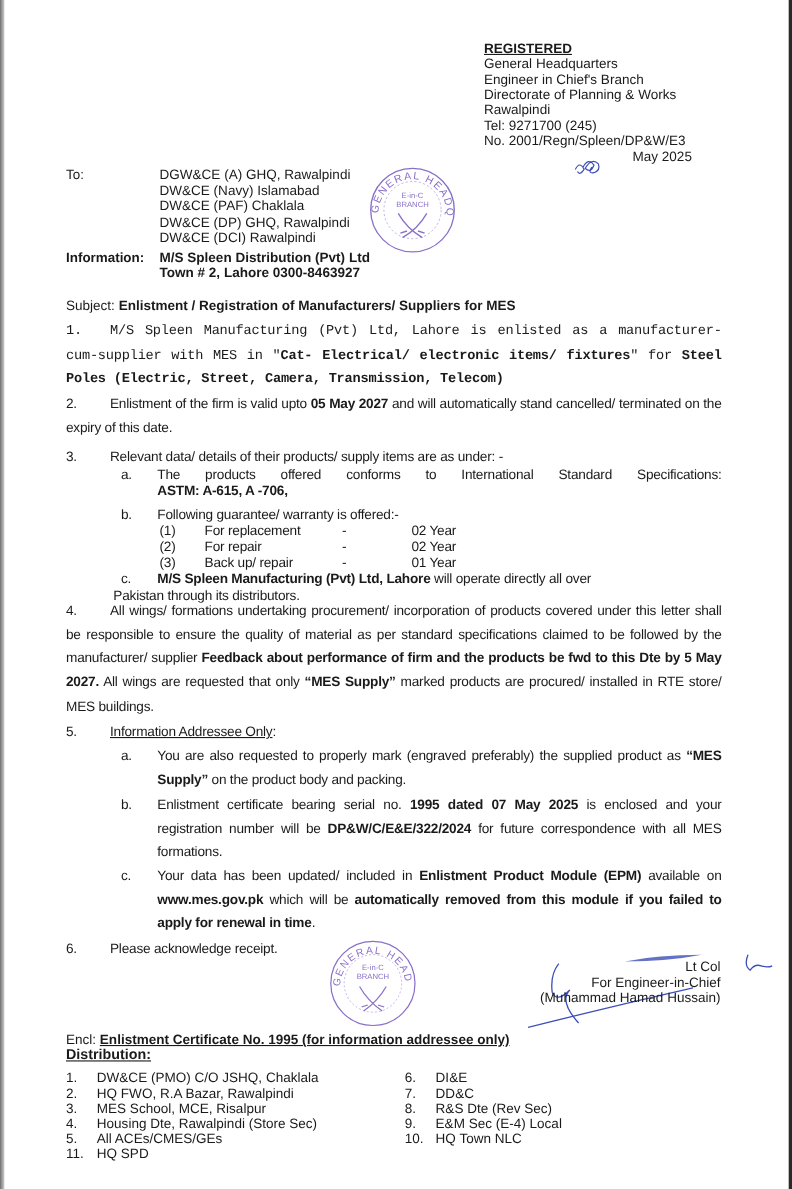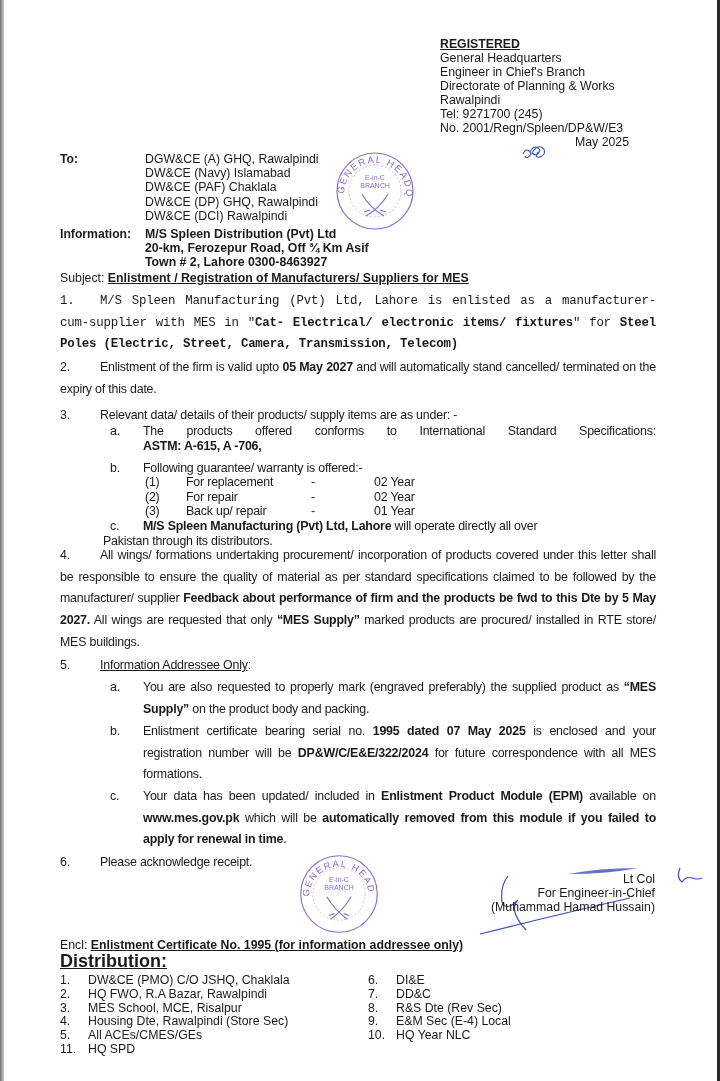--- a/index.html
+++ b/index.html
@@ -13,46 +13,46 @@
   .abs { position: absolute; }
   .bold { font-weight: bold; }
   .u { text-decoration: underline; }
   .narrow { font-family: "Liberation Sans", sans-serif; font-size: 12.4px; letter-spacing: -0.2px; }
   
   .hdr { left: 440px; top: 37px; line-height: 14px; font-size: 12.3px; }
   .hdr div { white-space: nowrap; }
   .date-line { padding-left: 135px; }
   .initials { left: 520px; top: 142px; width: 34px; height: 20px; }
   
-  .to-label { left: 60px; top: 152px; font-weight: bold; }
+  .to-label { left: 60px; top: 152px; }
   .to-list { left: 145px; top: 152px; line-height: 14.2px; font-size: 12.3px; }
   .info-label { left: 60px; top: 227px; font-weight: bold; }
   .info-list { left: 145px; top: 227px; line-height: 14.2px; font-weight: bold; font-size: 12.3px; }
   .subject { left: 60px; top: 271px; font-size: 12.3px; }
-  .subject .s { font-weight: bold; text-decoration: underline; }
+  .subject .s { font-weight: bold; }
   
   .stamp { left: 330px; top: 150px; width: 90px; height: 82px; }
   .stamp2 { left: 297px; top: 852px; width: 84px; height: 84px; }
   
   .para { left: 60px; width: 596px; line-height: 21.7px; text-align: justify; }
   .num { display: inline-block; width: 40px; }
   .sub { position: absolute; left: 103px; width: 553px; line-height: 21.7px; text-align: justify; }
   .sublabel { position: absolute; left: -33px; }
   .tight { line-height: 14.5px; }
   .warranty { left: 145px; top: 475px; line-height: 14.6px; }
   .warranty .row { display: flex; }
   .warranty .c1 { width: 41px; }
   .warranty .c2 { width: 125px; }
   .warranty .c3 { width: 63px; }
   
   .sig { left: 483px; top: 872px; text-align: right; line-height: 14.2px; font-size: 12.3px; width: 172px; }
   .sig-scribble { left: 480px; top: 866px; width: 230px; height: 70px; }
   
   .encl { left: 60px; top: 938px; font-size: 12.3px; }
-  .dist-title { left: 60px; top: 951px; font-weight: bold; text-decoration: underline; font-size: 18px; }
+  .dist-title { left: 60px; top: 951px; font-weight: bold; text-decoration: underline; font-size: 13px; }
   .dist-title .colon { text-decoration: none; }
   .dist-col { line-height: 13.8px; font-size: 12.3px; }
   .dist-col .row { display: flex; }
   .dist-col .n { width: 28px; }
   .dist-left { left: 60px; top: 974px; }
   .dist-right { left: 368px; top: 974px; }
   .lnk { font-weight: bold; }
 </style>
 </head>
 <body>
@@ -91,21 +91,20 @@
   <circle cx="45" cy="41" r="26" fill="none" stroke="#a38fd8" stroke-width="0.6" stroke-dasharray="2 2"></circle>
   <text font-size="9.5" fill="#8a6fc9" font-family="Liberation Sans, sans-serif" letter-spacing="1.5"><textPath href="#arc1">GENERAL HEADQUARTERS</textPath></text>
   <text x="45" y="30" font-size="7" fill="#8a6fc9" text-anchor="middle" font-family="Liberation Sans, sans-serif">E-in-C</text>
   <text x="45" y="38" font-size="7" fill="#8a6fc9" text-anchor="middle" font-family="Liberation Sans, sans-serif">BRANCH</text>
   <path d="M32 44 Q40 58 54 66 M58 44 Q50 58 36 66 M34 62 l6 -2 M56 62 l-6 -2" fill="none" stroke="#8a6fc9" stroke-width="1.2"></path>
 </svg>
 
 <div class="abs info-label">Information:</div>
 <div class="abs info-list">
   <div>M/S Spleen Distribution (Pvt) Ltd</div>
-  <div>20-km, Ferozepur Road, Off ¾ Km Asif</div>
   <div>Town # 2, Lahore 0300-8463927</div>
 </div>
 
 <div class="abs subject">
   <span>Subject:</span>
   <span class="s">Enlistment / Registration of Manufacturers/ Suppliers for MES</span>
 </div>
 
 <div class="abs para narrow" style="top:291px;font-family:Liberation Mono, monospace;">
   <span class="num">1.</span><span>M/S Spleen Manufacturing (Pvt) Ltd, Lahore is enlisted as a manufacturer-cum-supplier with MES in "</span><span class="bold">Cat- Electrical/ electronic items/ fixtures</span><span>" for </span><span class="bold">Steel Poles (Electric, Street, Camera, Transmission, Telecom)</span>
@@ -240,15 +239,15 @@
   <div class="row">
       <span class="n">8.</span>
       <span>R&amp;S Dte (Rev Sec)</span>
     </div>
   <div class="row">
       <span class="n">9.</span>
       <span>E&amp;M Sec (E-4) Local</span>
     </div>
   <div class="row">
       <span class="n">10.</span>
-      <span>HQ Year NLC</span>
+      <span>HQ Town NLC</span>
     </div>
 </div>
 
 </body></html>

